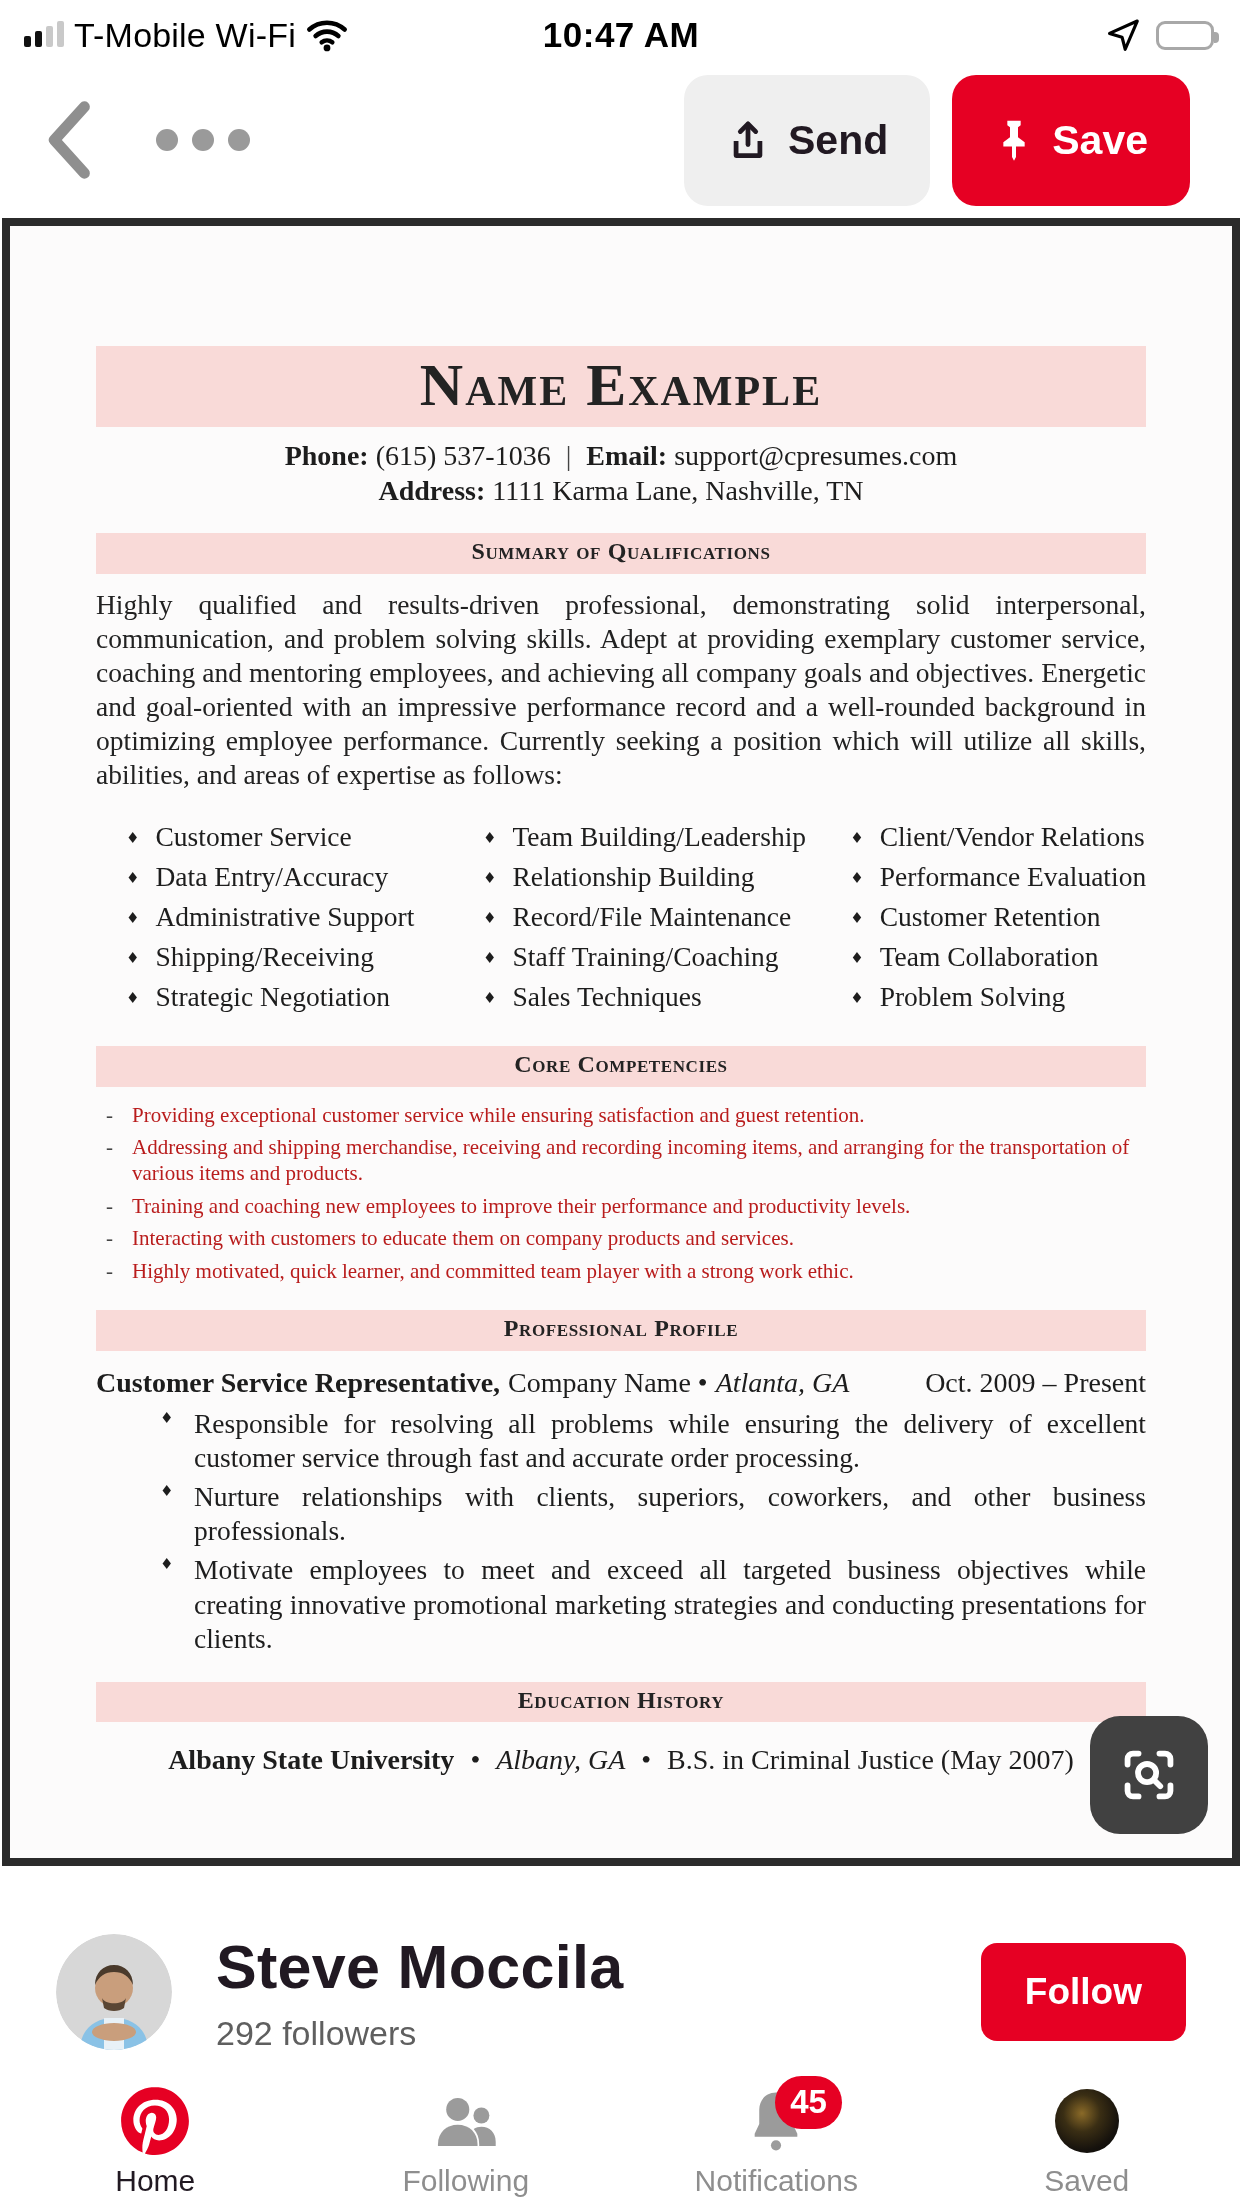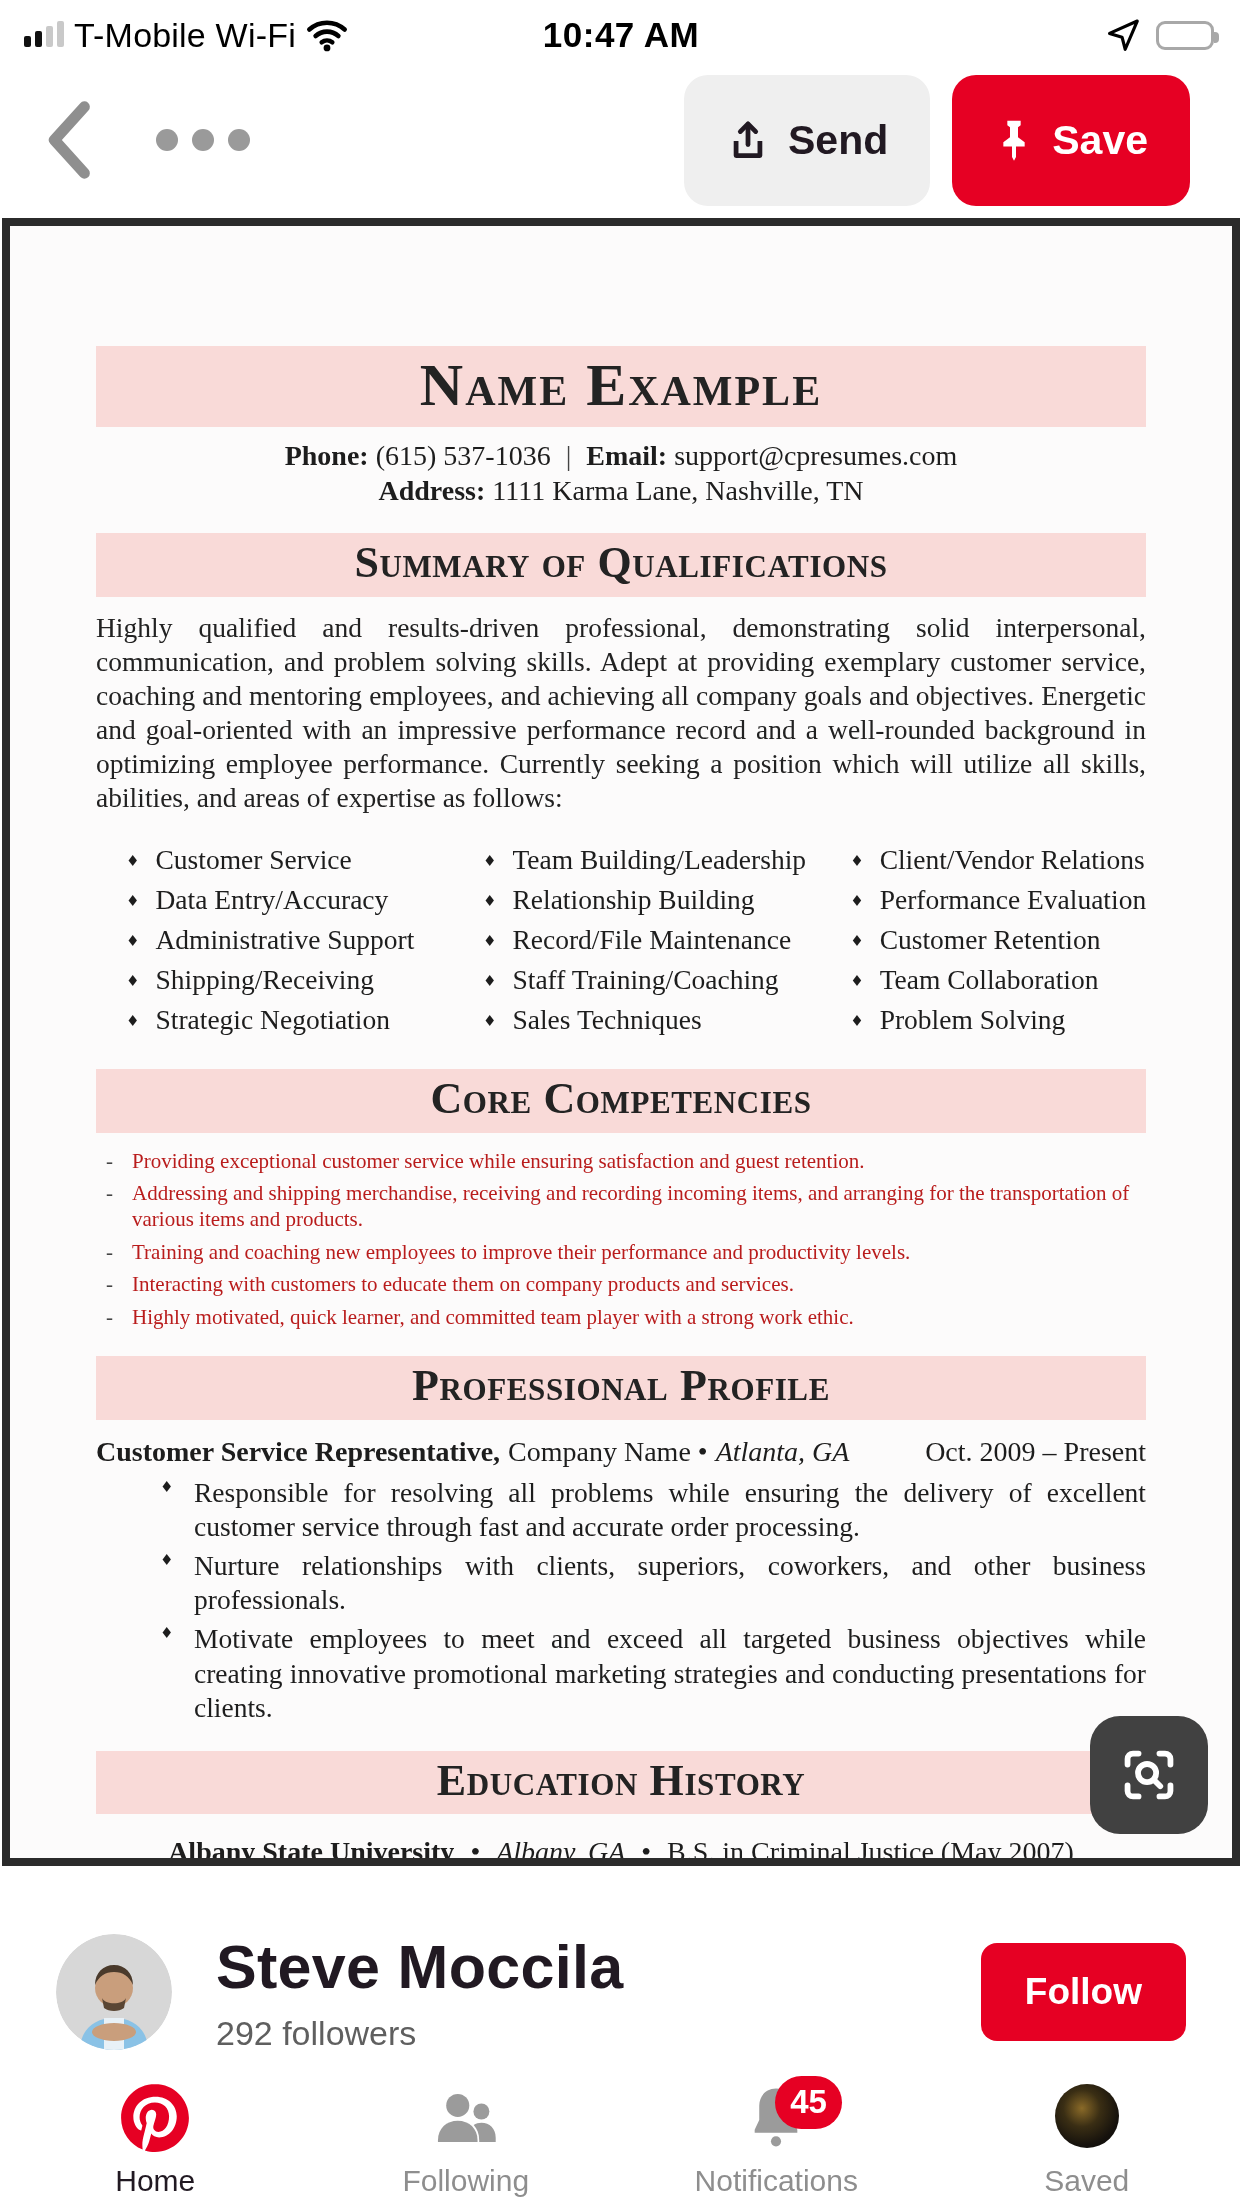--- a/index.html
+++ b/index.html
@@ -53,21 +53,21 @@
     position:absolute; top:218px; left:2px; right:2px; height:1648px;
     border:8px solid #2b2b2b; background:#fcfbfb; overflow:hidden;
     padding:120px 86px 12px 86px;
     font-family:"Liberation Serif", serif; color:#1d1d1d;
   }
   .banner {
     background:#f9dad8; text-align:center; font-weight:700; font-variant:small-caps;
     color:#232323;
   }
   .banner-title { font-size:60px; line-height:1.2; padding:3px 0 6px; letter-spacing:2px; }
-  .banner-section { font-size:44px; line-height:1.15; padding:5px 0 8px; letter-spacing:.6px; }
+  .banner-section { font-size:24px; line-height:1.15; padding:5px 0 8px; letter-spacing:.6px; }
   .contact { text-align:center; margin-top:12px; font-size:28px; line-height:1.18; }
   .contact b { font-weight:700; }
   .contact .sep { padding:0 8px; color:#444; }
   .m-sec { margin-top:26px; }
   .summary-par {
     margin-top:14px; font-size:27.5px; line-height:1.24; text-align:justify; color:#222;
   }
   .skills-cols { display:flex; margin:28px 0 6px 30px;align-items:flex-end; }
   .skills-cols ul { list-style:none; }
   .skills-cols ul:nth-child(1){ width:35%; }
@@ -117,21 +117,21 @@
     font-size:37px; font-weight:700; padding:28px 44px; cursor:pointer;
     font-family:"Liberation Sans", sans-serif;
   }
 
   
   .tab-bar {
     position:absolute; bottom:0; left:0; right:0; height:130px; background:#ffffff;
     display:flex;
   }
   .tab { flex:1; display:flex; flex-direction:column; align-items:center; justify-content:flex-start; padding-top:6px; cursor:pointer; }
-  .tab-icon-wrap { position:relative; height:74px; display:flex; align-items:flex-start; justify-content:center; }
+  .tab-icon-wrap { position:relative; height:74px; display:flex; align-items:center; justify-content:center; }
   .tab-label { font-size:30px; color:#8e8e8e; margin-top:6px; }
   .tab-label.active { color:#211922; }
   .badge {
     position:absolute; top:-8px; left:30px; background:#e60023; color:#fff;
     font-size:33px; font-weight:600; line-height:1; padding:9px 15px 11px; border-radius:28px;
   }
   .saved-avatar { width:64px; height:64px; border-radius:50%;
     background:radial-gradient(circle at 42% 38%, #8a6a28 0%, #3a2e14 34%, #16120d 68%, #060605 100%); }
 </style>
 </head>

